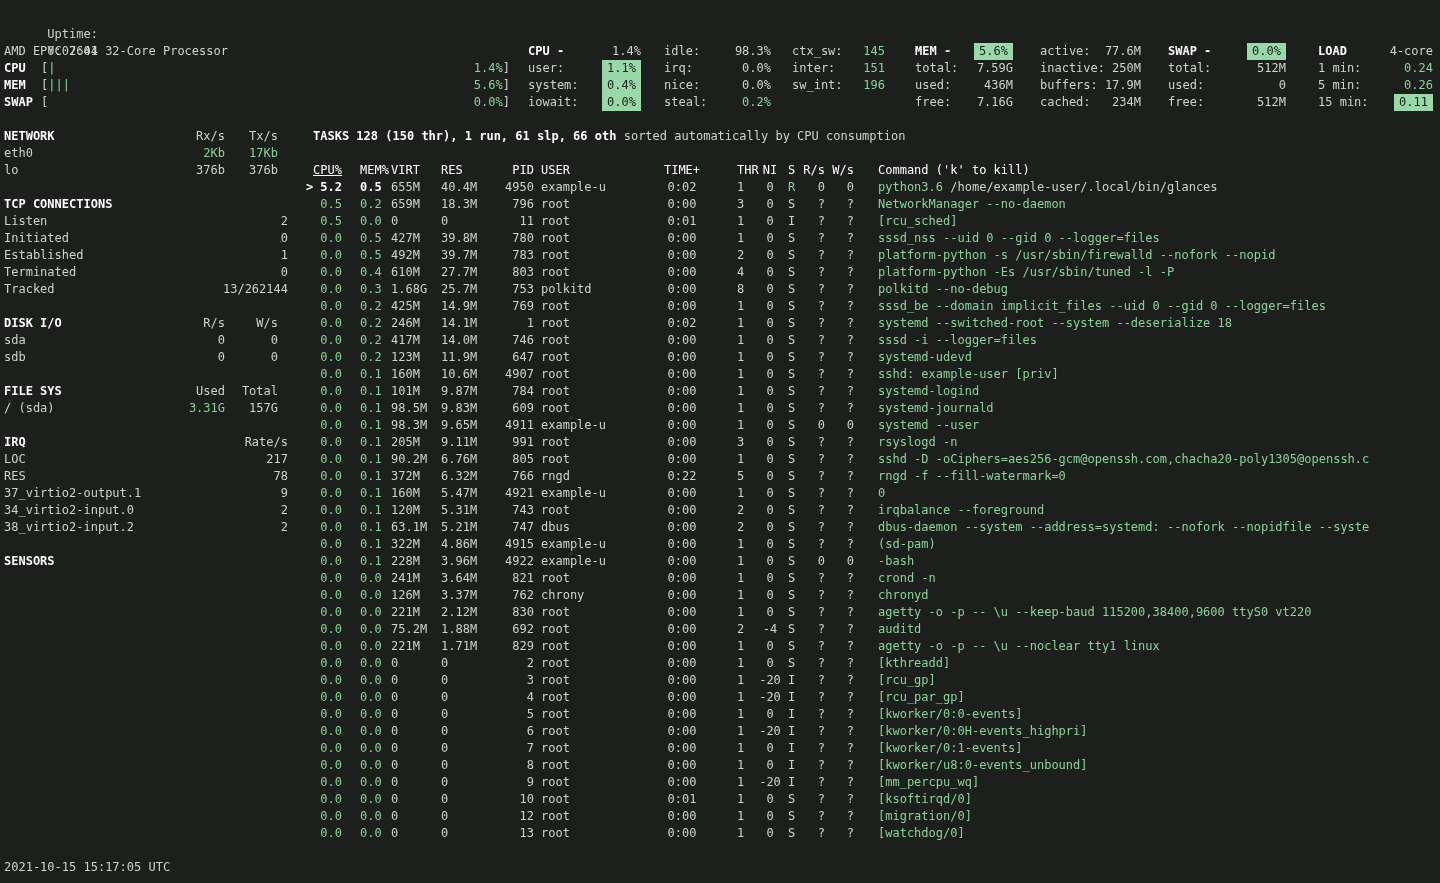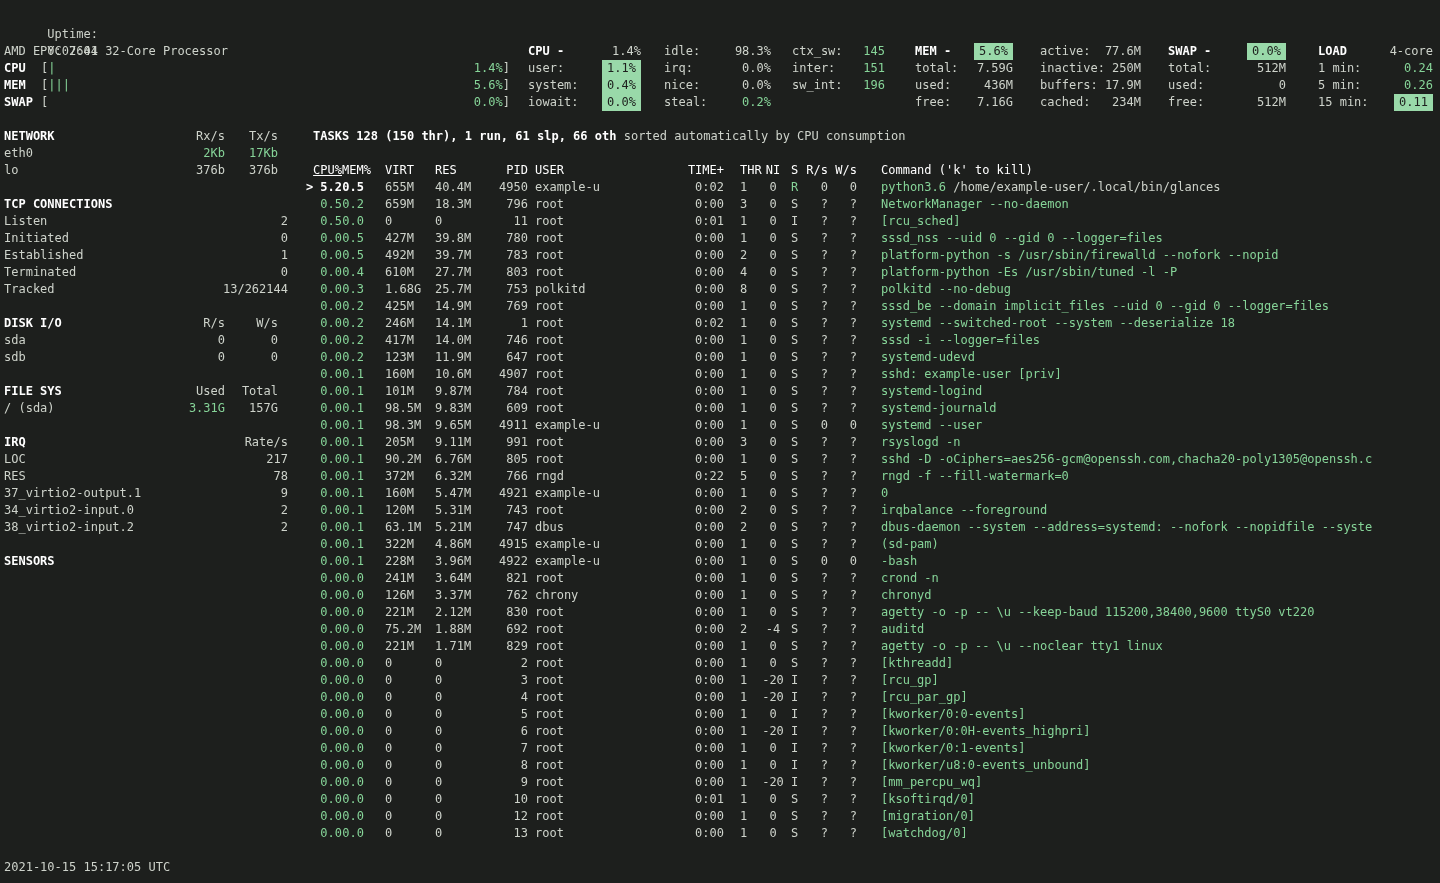--- a/index.html
+++ b/index.html
@@ -57,27 +57,27 @@
 
   
   #tasks-line{left:313px;top:128px;height:17px}
 
   
   #proc-table{left:306px;top:162px;width:1134px}
   .prow{display:flex;height:17px;white-space:pre}
   .prow>span{flex:0 0 auto}
   .c-mark{width:7px}
   .c-cpu {width:29px;text-align:right}
-  .c-mem {width:22px;text-align:right;margin-left:0}
-  .c-virt{width:43px;margin-left:21px}
+  .c-mem {width:22px;margin-left:18px}
+  .c-virt{width:43px;margin-left:9px}
   .c-res {width:43px;margin-left:7px}
   .c-pid {width:50px;text-align:right}
   .c-user{width:93px;margin-left:7px;overflow:hidden}
-  .c-time{width:96px;text-align:right}
-  .c-thr {width:22px;margin-left:16px}
+  .c-time{width:96px;text-align:center}
+  .c-thr {width:22px;margin-left:7px}
   .c-ni  {width:22px;text-align:center}
   .c-s   {width:8px;margin-left:7px}
   .c-rs  {width:22px;text-align:right;margin-left:7px}
   .c-ws  {width:22px;text-align:right;margin-left:7px}
   .c-cmd {flex:1 1 auto;margin-left:24px;overflow:hidden}
   .phead>span{color:var(--white);font-weight:400}
   .phead .c-cpu{text-decoration:underline}
 
   
   #footer{left:4px;top:859px;height:17px;white-space:pre}

